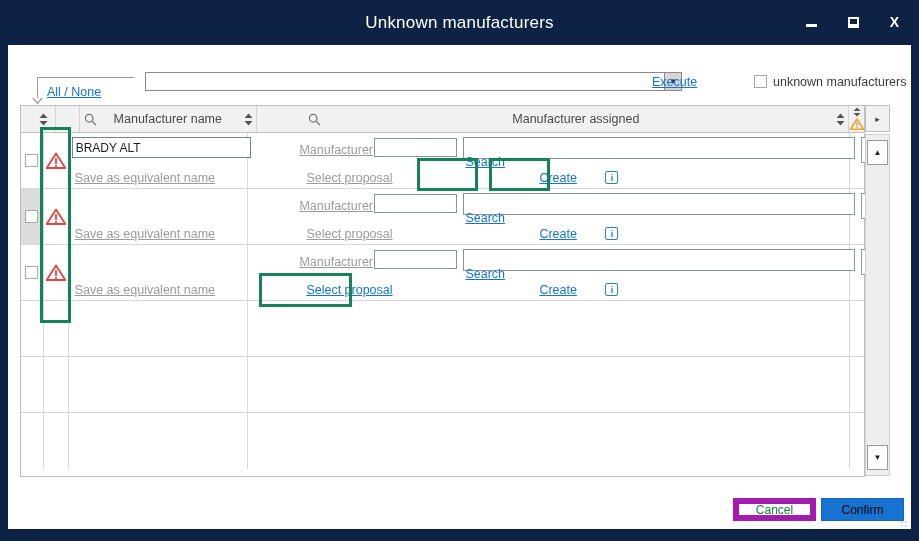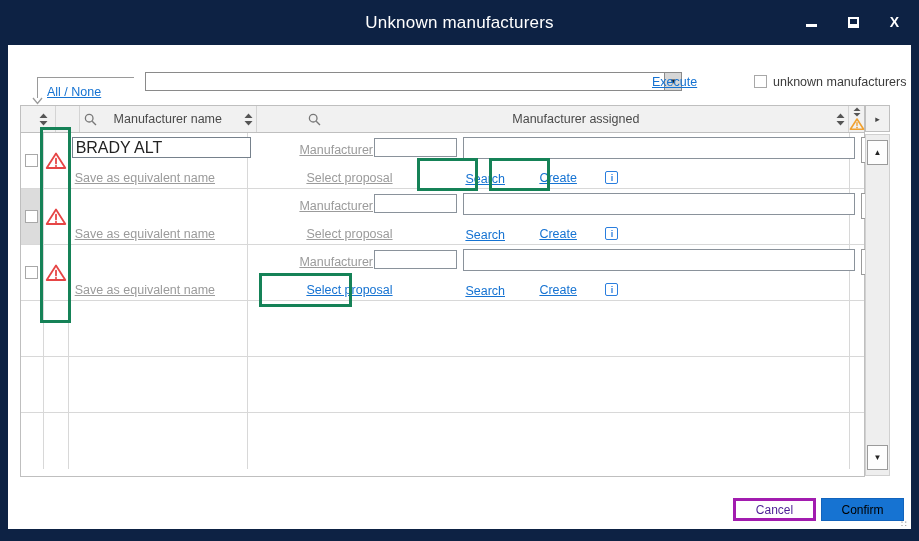--- a/index.html
+++ b/index.html
@@ -42,29 +42,29 @@
   .trow { display:flex; height:56px; border-bottom:1px solid #d8d8d8; }
   .trow:last-child { border-bottom:none; }
   .td { position:relative; border-right:1px solid #d8d8d8; }
   .cw-sel { width:24px; } .cw-warn { width:26px; } .cw-name { width:189px; } .cw-asg { width:583px;margin-left:47px; }
   .cw-x { width:15px; border-right:none !important; }
   .td.current { background:#dcdcdc; }
   .td-sel { display:flex; align-items:center; justify-content:center; }
   .td-warn { display:flex; align-items:center; justify-content:center; }
 
   .name-input { position:absolute; left:3px; top:4px; width:179px; height:21px; border:1px solid #76818c;
-                font-size:16px; padding:0 3px; font-family:"Liberation Sans",sans-serif; color:#222; outline:none; }
+                font-size:12px; padding:0 3px; font-family:"Liberation Sans",sans-serif; color:#222; outline:none; }
   .save-link { position:absolute; left:6px; top:38px; }
   .mfr-label { position:absolute; left:4px; top:10px; }
   .inp-sm { position:absolute; left:79px; top:5px; width:83px; height:19px; border:1px solid #8a929b; outline:none; font-size:12px; padding:0 3px;}
   .inp-lg { position:absolute; left:168px; top:4px; width:392px; height:22px; border:1px solid #8a929b; outline:none; font-size:12px; padding:0 3px;}
   .chev-btn { position:absolute; left:566px; top:4px; width:16px; height:26px; border:1px solid #9a9a9a; background:#fff;
               display:flex; align-items:center; justify-content:center; cursor:pointer; }
   .sp-link { position:absolute; left:11px; top:38px; }
-  .search-link { position:absolute; left:170px; top:39px; }
+  .search-link { position:absolute; left:170px; top:22px; }
   .create-link { position:absolute; left:244px; top:38px; }
   .info-ic { position:absolute; left:310px; top:38px; width:13px; height:13px; border:1px solid #2a7ede; border-radius:2px;
              color:#2a7ede; font-size:9px; font-weight:bold; display:flex; align-items:center; justify-content:center; }
 
   
   .h-mag { position:absolute; left:4px; top:7px; }
   .h-sort-r { position:absolute; right:3px; top:7px; }
   .h-x-inner { display:flex; flex-direction:column; align-items:center; line-height:0; }
 
   
@@ -79,21 +79,21 @@
   
   .gbox { position:absolute; border:3px solid #158257; pointer-events:none; }
   .g-warncol { left:32px; top:82px; width:31px; height:196px; }
   .g-search  { left:409px; top:113px; width:61px; height:33px; }
   .g-create  { left:481px; top:113px; width:61px; height:33px; }
   .g-selprop { left:251px; top:228px; width:93px; height:34px; }
 
   
   .btn { position:absolute; top:453px; width:83px; height:23px; font-size:12px; display:flex; align-items:center;
          justify-content:center; cursor:pointer; font-family:"Liberation Sans",sans-serif; }
-  .btn-cancel { left:725px; background:#fff; border:3px solid #a21caf; color:#4c1d95; }
+  .btn-cancel { left:725px; background:#fff; border:6px solid #a21caf; color:#15803d; }
   .btn-confirm { left:813px; background:#1673d2; border:1px solid #1264bd; color:#000000; }
   .grip { position:absolute; left:893px; top:477px; color:#8a8a8a; font-size:9px; letter-spacing:1px; line-height:4px; }
 </style>
 </head>
 <body>
 
 <div class="stage">
 
   <div class="titlebar">
     <span class="title">Unknown manufacturers</span>

